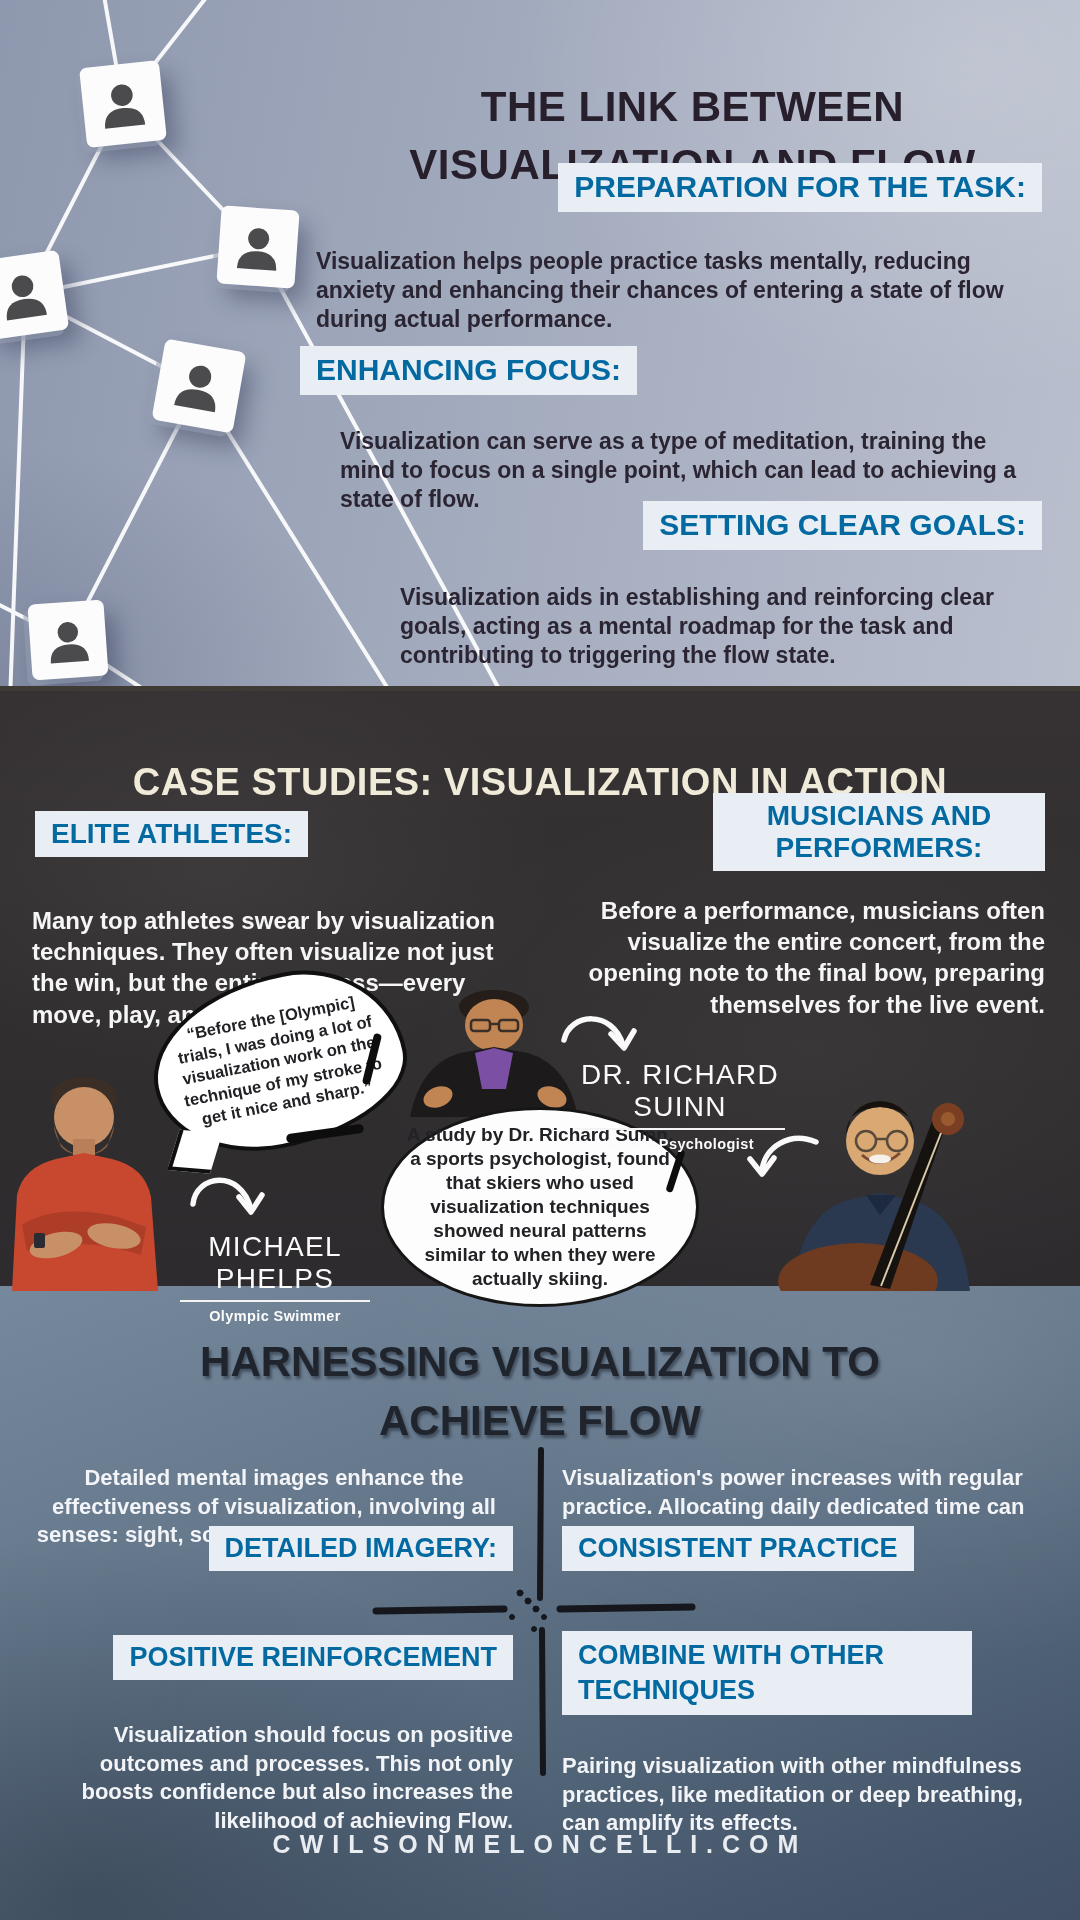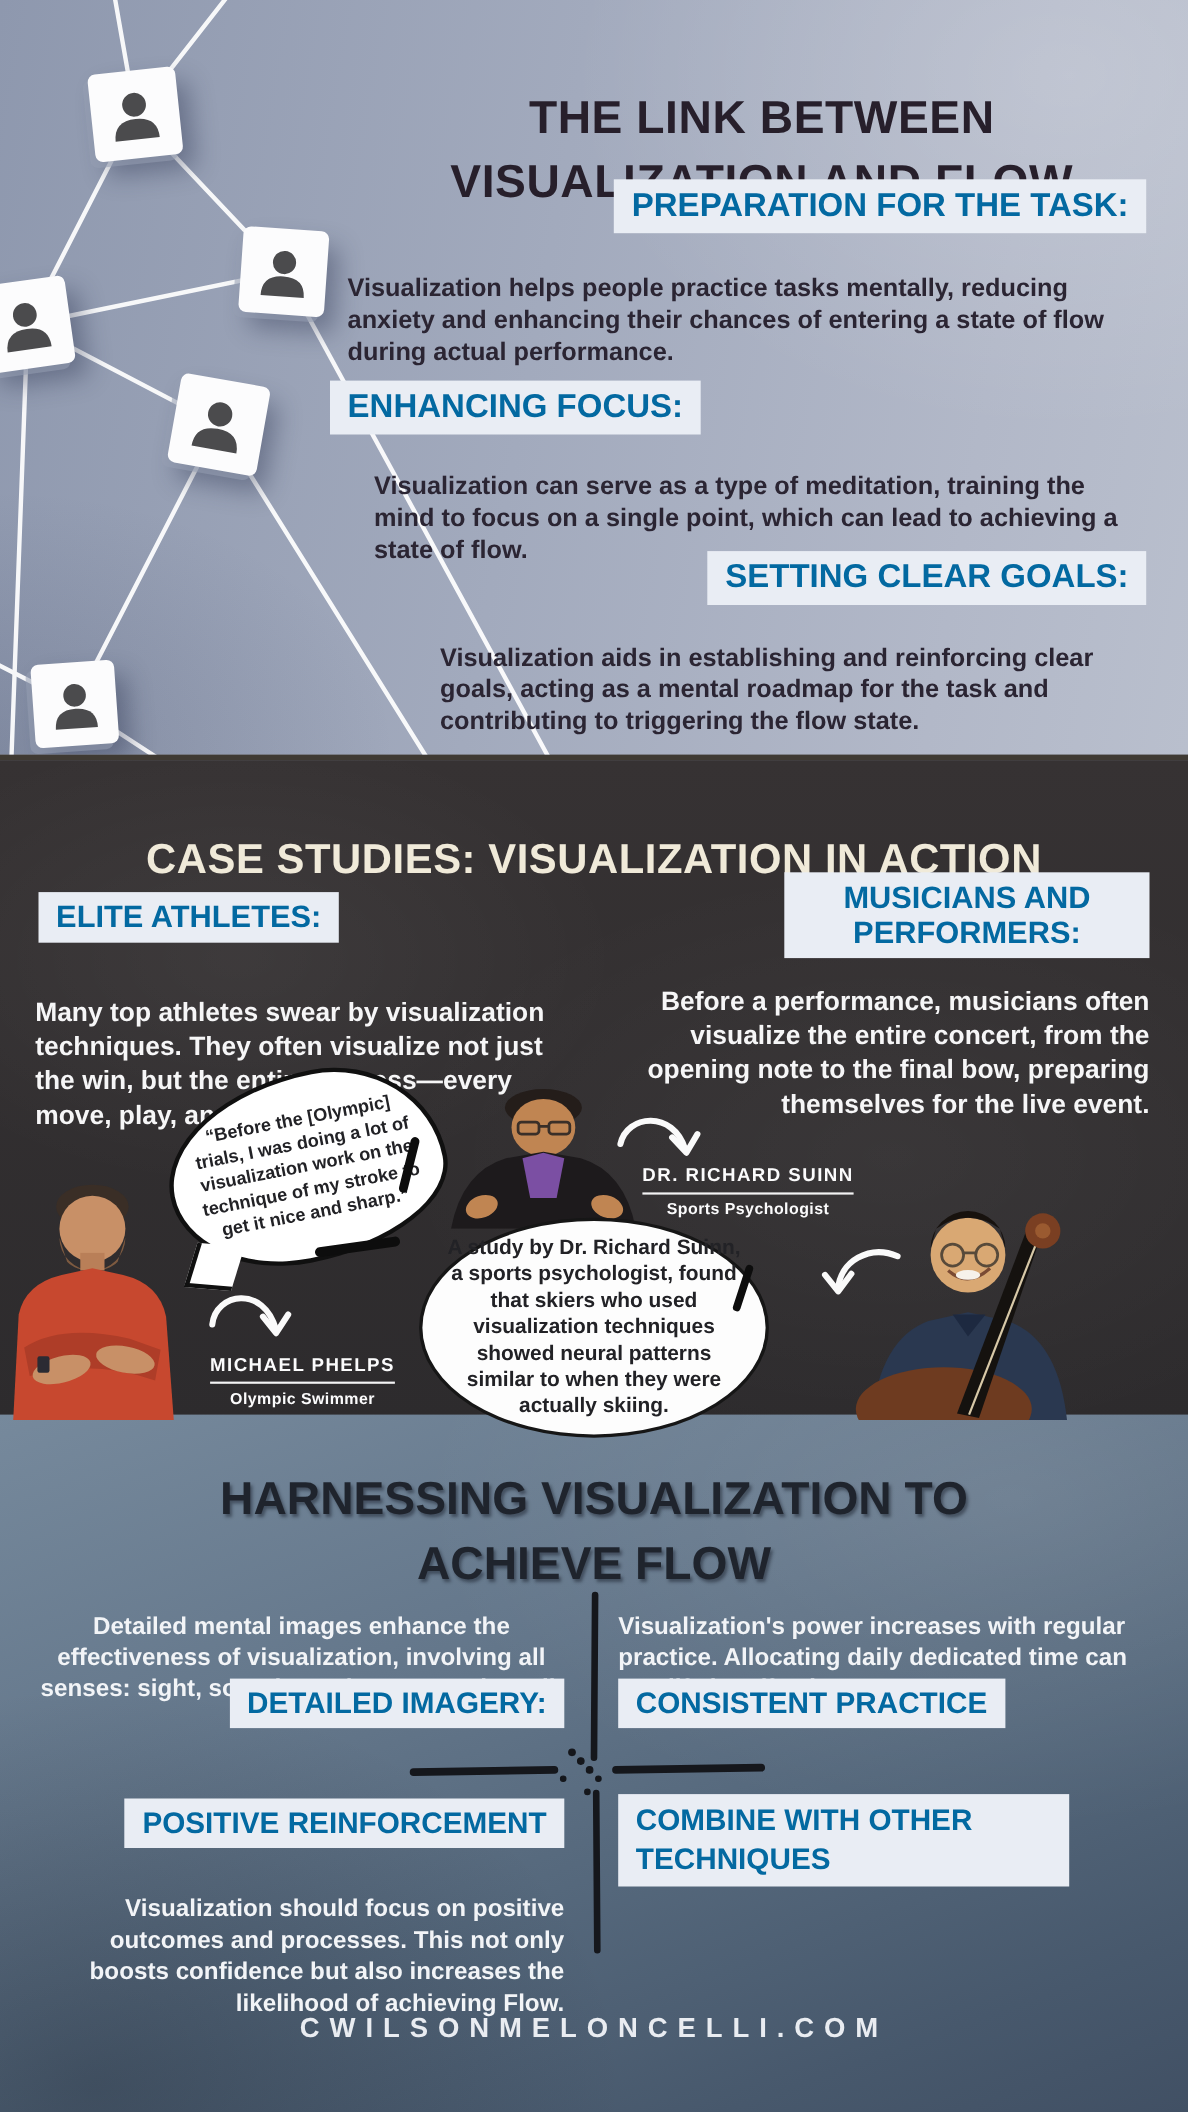--- a/index.html
+++ b/index.html
@@ -52,21 +52,21 @@
     background:#fdfdfd;border:3px solid #161616;border-radius:50%;
     display:flex;align-items:center;justify-content:flex-end;text-align:center;
     padding:10px 20px;box-sizing:border-box;}
   .study-bubble .bubble-txt{font-size:19px;line-height:1.27;}
   .ma-quote{position:absolute;left:688px;top:289px;width:376px;z-index:5;
     background:#fefefe;border-radius:18px;padding:9px 12px;box-sizing:border-box;
     text-align:center;font-size:17.5px;font-weight:700;color:#1d1d20;line-height:1.3;}
   .ma-quote:after{content:"";position:absolute;left:160px;top:100%;width:0;height:0;
     border:16px solid transparent;border-top:24px solid #fefefe;border-bottom:0;}
   .person-label{position:absolute;text-align:center;z-index:7;color:#fbfbfc;}
-  .person-label .name{font-size:17px;font-weight:700;letter-spacing:1.3px;
+  .person-label .name{font-size:28px;font-weight:400;letter-spacing:1.3px;
     padding-bottom:5px;border-bottom:2px solid #f3f3f4;display:inline-block;}
   .person-label .role{font-size:14.5px;font-weight:600;margin-top:6px;letter-spacing:.4px;}
   .figure{position:absolute;z-index:3;}
   .accent-dash{position:absolute;background:#0d0d0d;border-radius:6px;z-index:6;}
 
   
   .sec-bot{top:1286px;height:634px;overflow:hidden;
     background:
       radial-gradient(900px 500px at 85% 12%, rgba(255,255,255,.10), transparent 60%),
       radial-gradient(800px 600px at 8% 96%, rgba(10,15,25,.28), transparent 60%),
@@ -273,16 +273,17 @@
     </div>
 
     <div class="hwrap q-head" style="left:28px;top:349px;width:485px;text-align:right;">
       <span class="hbox">POSITIVE REINFORCEMENT</span>
     </div>
     <p class="q-body" style="left:55px;top:413px;width:458px;text-align:right;">Visualization should focus on positive outcomes and processes. This not only boosts confidence but also increases the likelihood of achieving Flow.</p>
 
     <div class="hwrap q-head" style="left:562px;top:345px;">
       <span class="hbox q3box">COMBINE WITH OTHER TECHNIQUES</span>
     </div>
+    <p class="q-body" style="left:562px;top:444px;width:490px;">Pairing visualization with other mindfulness practices, like meditation or deep breathing, can amplify its effects.</p>
 
     <div class="footer">CWILSONMELONCELLI.COM</div>
   </section>
 </div>
 
 </body></html>

